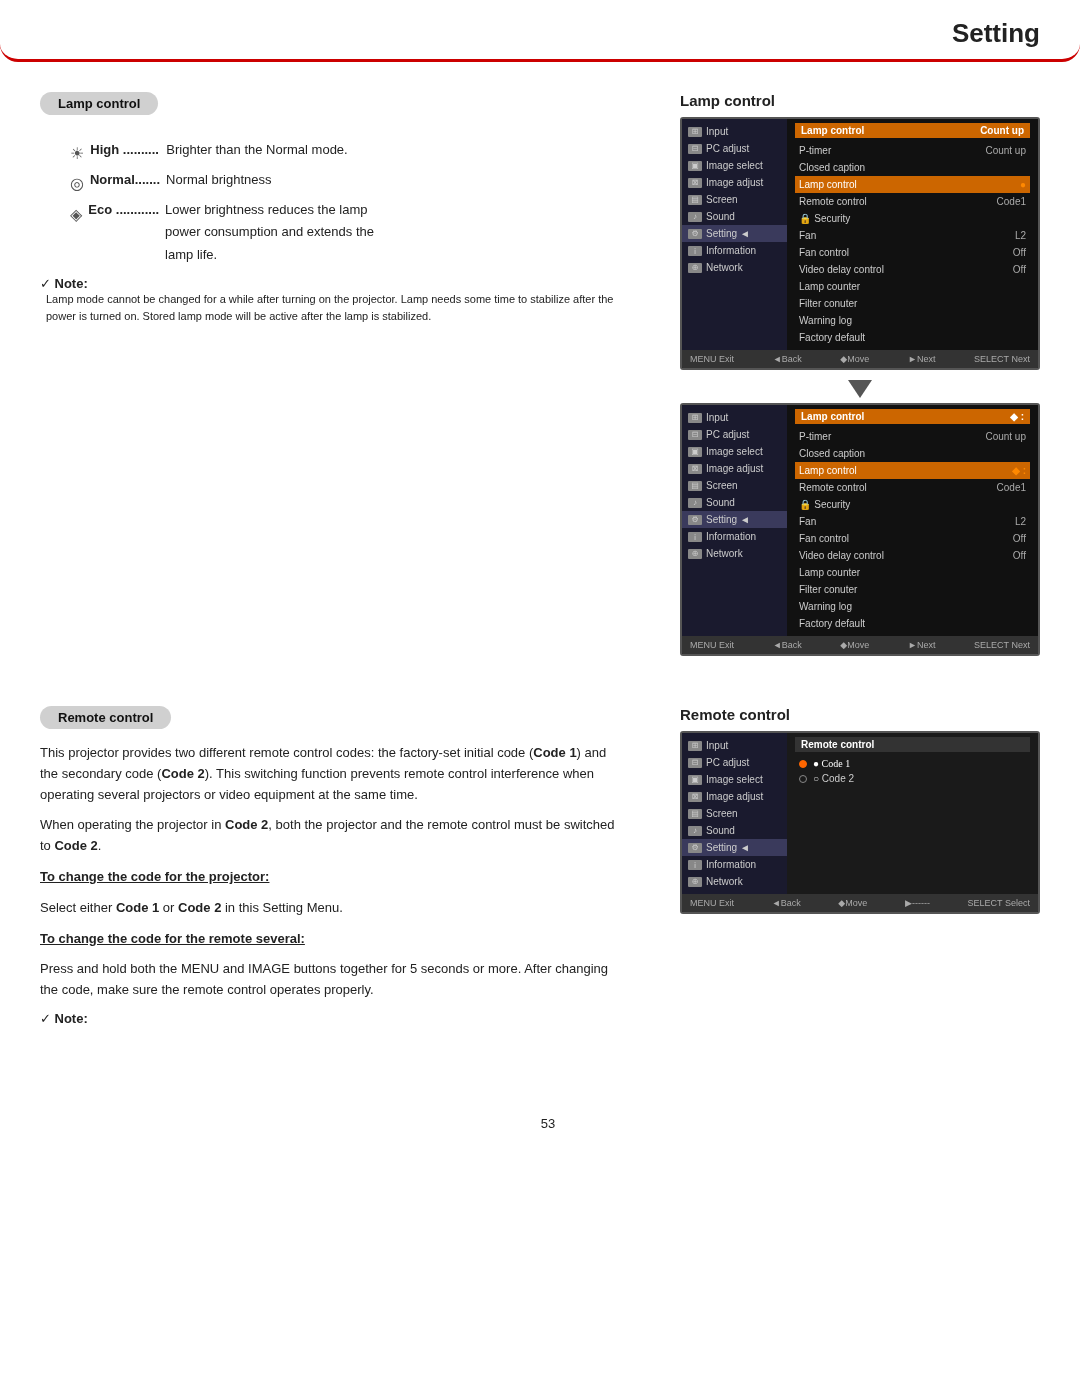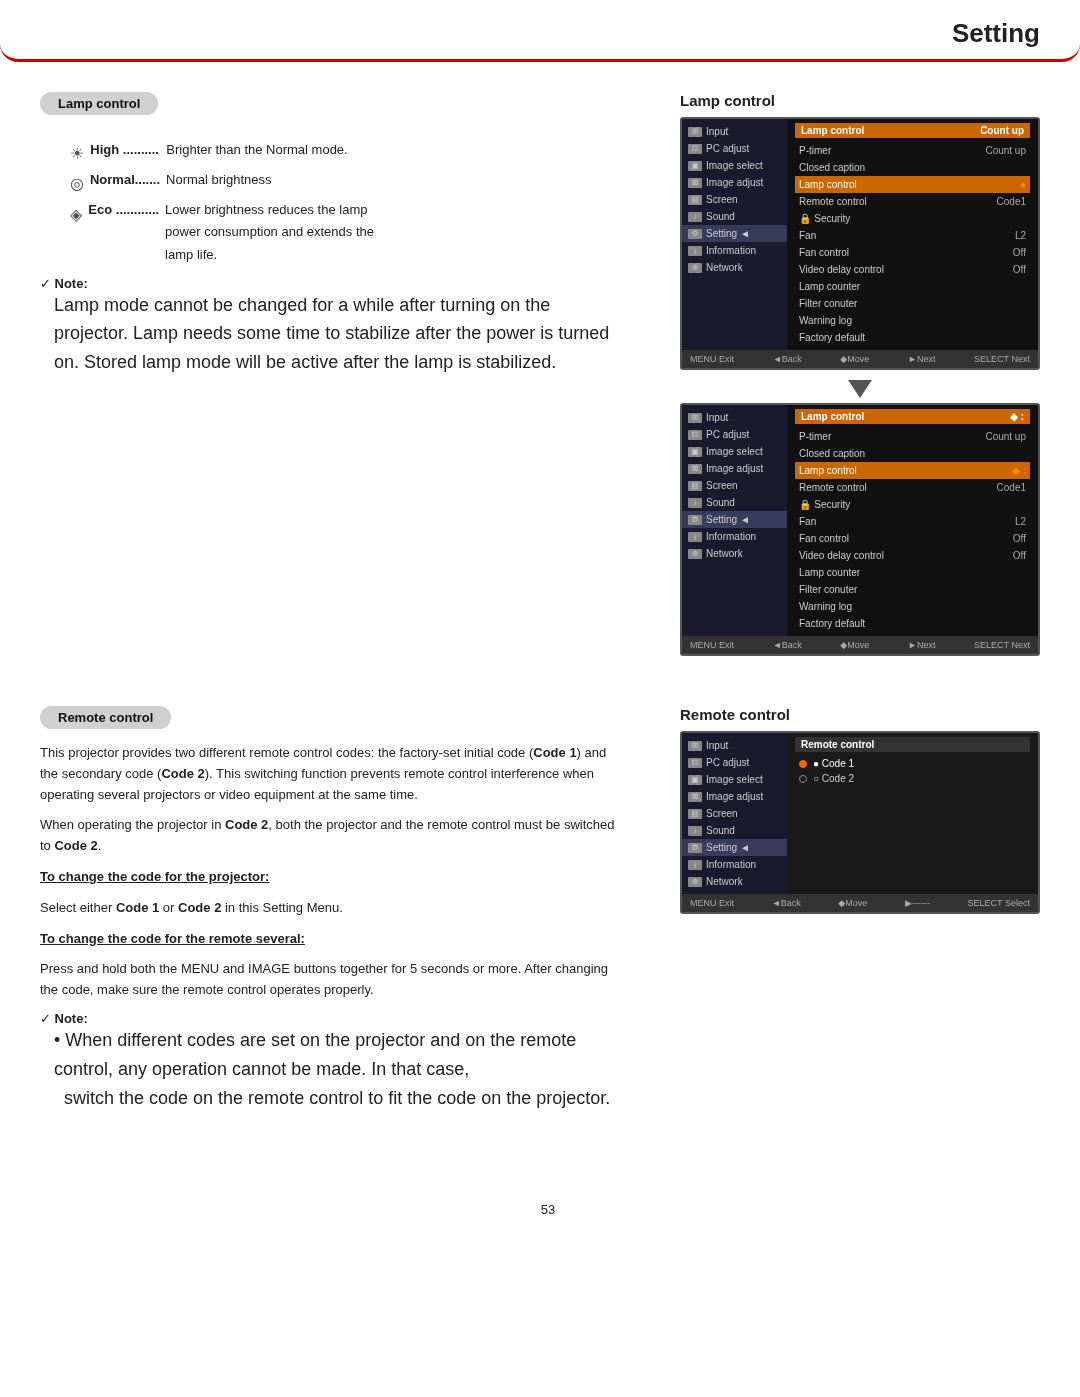--- a/index.html
+++ b/index.html
@@ -106,22 +106,22 @@
       font-size: 13px;
     }
     .note-title {
       font-size: 13px;
       font-weight: bold;
     }
     .note-check {
       color: #222;
     }
     .note-text {
-      margin-left: 14px;
-      font-size: 18px;
+      margin-left: 6px;
+      font-size: 11px;
       line-height: 1.6;
     }
 
     
     .proj-screen {
       background: #111;
       border: 2px solid #555;
       border-radius: 3px;
       padding: 0;
       overflow: hidden;
@@ -263,20 +263,21 @@
     .rc-option {
       display: flex;
       align-items: center;
       gap: 6px;
       font-size: 10px;
       color: #ccc;
       padding: 2px 4px;
     }
     .rc-option.selected {
       color: #fff;
+      font-family: Liberation Serif, serif;
     }
     .rc-radio {
       width: 8px;
       height: 8px;
       border-radius: 50%;
       border: 1px solid #888;
       display: inline-block;
       background: transparent;
     }
     .rc-radio.filled {
@@ -510,21 +511,20 @@
         </p>
 
         <p class="body-text">
           <span class="underline-bold">To change the code for the remote several:</span>
         </p>
         <p class="body-text">Press and hold both the MENU and IMAGE buttons together for 5 seconds or more.  After changing the code, make sure the  remote control operates properly.</p>
 
         <div class="note-section">
           <span class="note-check">✓</span>
           <span class="note-title">Note:</span>
-          <p class="note-text">• When different codes are set on the projector and on the remote control, any operation cannot be made. In that case,<br>&nbsp;&nbsp;switch the code on the remote control to fit the code on the projector.</p>
         </div>
       </div>
 
       <div class="section-right">
         <div class="section-title-img">Remote control</div>
 
         <div class="proj-screen proj-screen-rc">
           <div class="menu-area">
             <div class="proj-sidebar">
               <div class="proj-sidebar-item"><span class="si-icon">⊞</span>Input</div>

